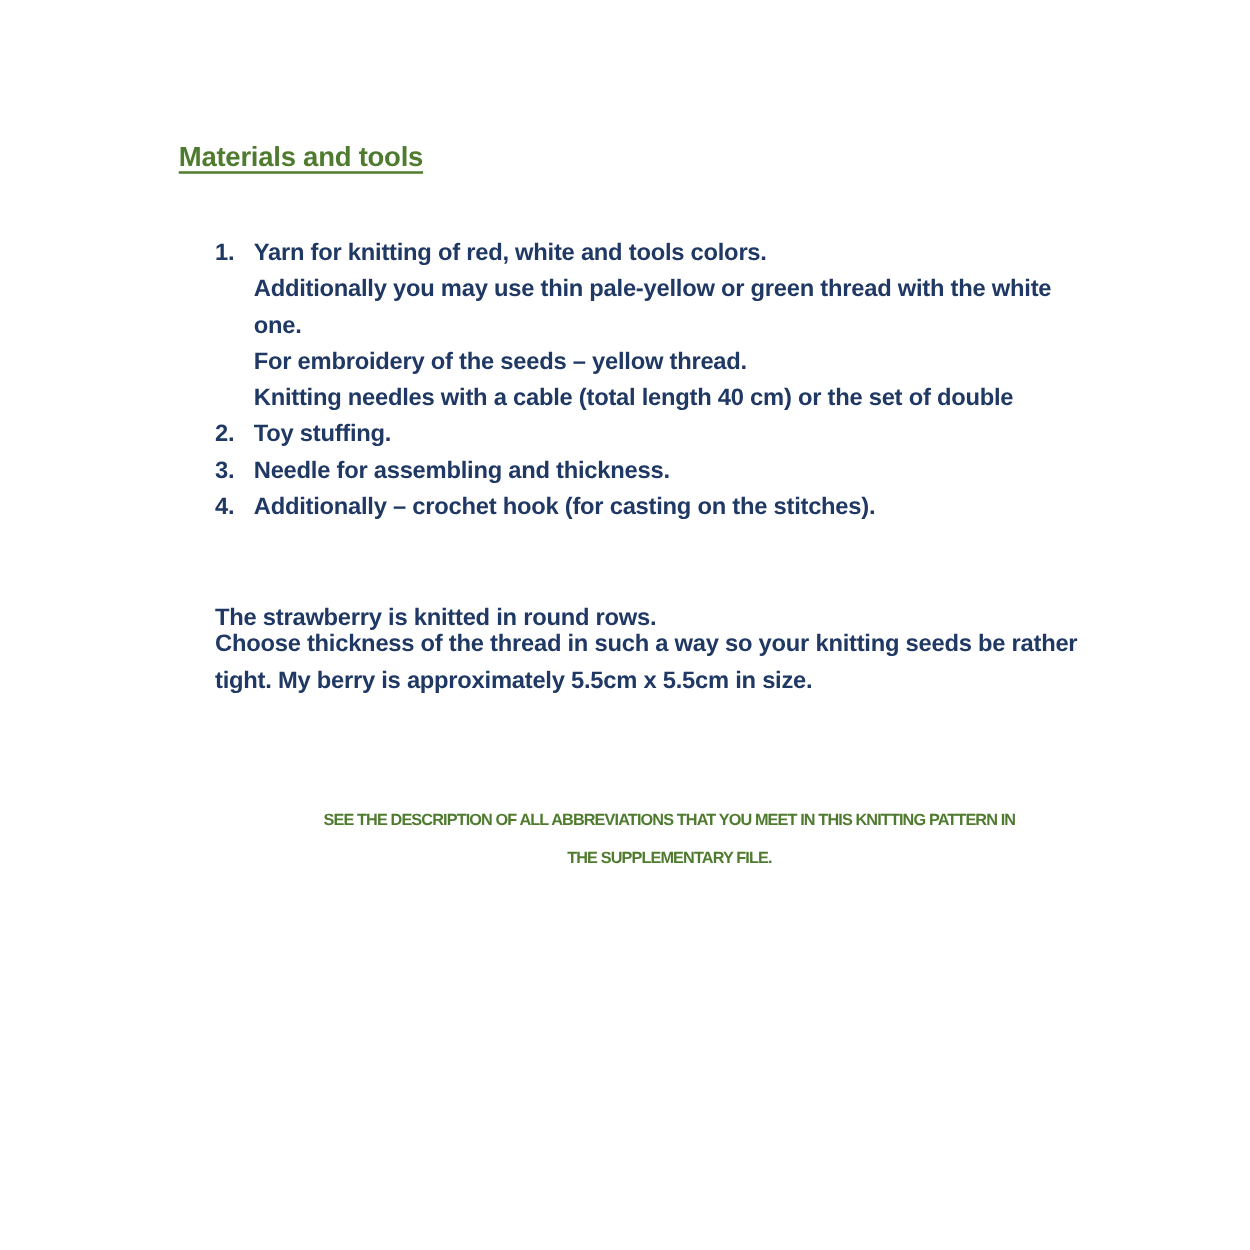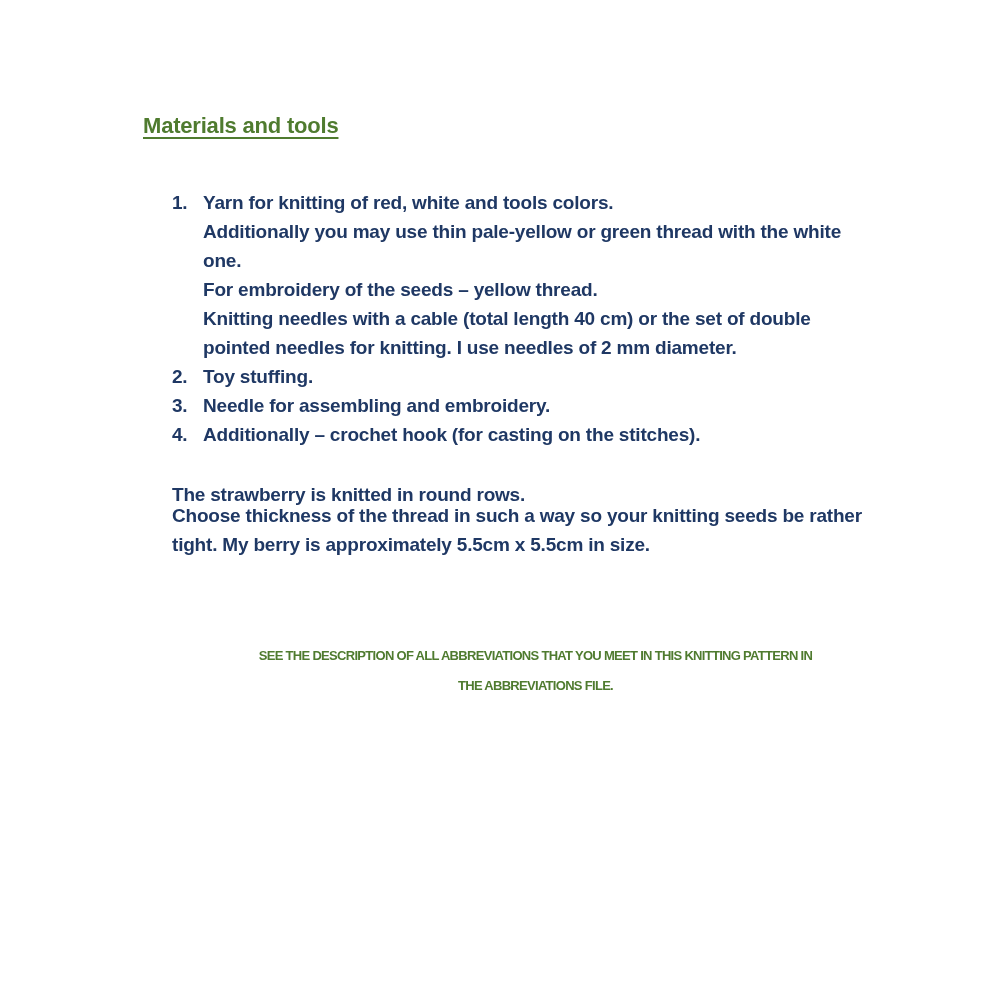--- a/index.html
+++ b/index.html
@@ -83,35 +83,34 @@
   <div class="list">
 
     <div class="list-item">
       <span class="list-number">1.</span>
       <div class="list-lines">
         <div class="line">Yarn for knitting of red, white and tools colors.</div>
         <div class="line">Additionally you may use thin pale-yellow or green thread with the white</div>
         <div class="line">one.</div>
         <div class="line">For embroidery of the seeds – yellow thread.</div>
         <div class="line">Knitting needles with a cable (total length 40 cm) or the set of double</div>
-        <div class="line">pointed needles for knitting. I use needles of 2 mm diameter.</div>
       </div>
     </div>
 
     <div class="list-item">
       <span class="list-number">2.</span>
       <div class="list-lines">
         <div class="line">Toy stuffing.</div>
       </div>
     </div>
 
     <div class="list-item">
       <span class="list-number">3.</span>
       <div class="list-lines">
-        <div class="line">Needle for assembling and embroidery.</div>
+        <div class="line">Needle for assembling and thickness.</div>
       </div>
     </div>
 
     <div class="list-item">
       <span class="list-number">4.</span>
       <div class="list-lines">
         <div class="line">Additionally – crochet hook (for casting on the stitches).</div>
       </div>
     </div>
 
@@ -121,16 +120,16 @@
     <div class="line">The strawberry is knitted in round rows.</div>
   </div>
 
   <div class="para para-2">
     <div class="line">Choose thickness of the thread in such a way so your knitting seeds be rather</div>
     <div class="line">tight. My berry is approximately 5.5cm x 5.5cm in size.</div>
   </div>
 
   <div class="note">
     <div class="line">SEE THE DESCRIPTION OF ALL ABBREVIATIONS THAT YOU MEET IN THIS KNITTING PATTERN IN</div>
-    <div class="line">THE ABBREVIATIONS FILE.</div>
+    <div class="line">THE SUPPLEMENTARY FILE.</div>
   </div>
 
 </div>
 
 </body></html>

